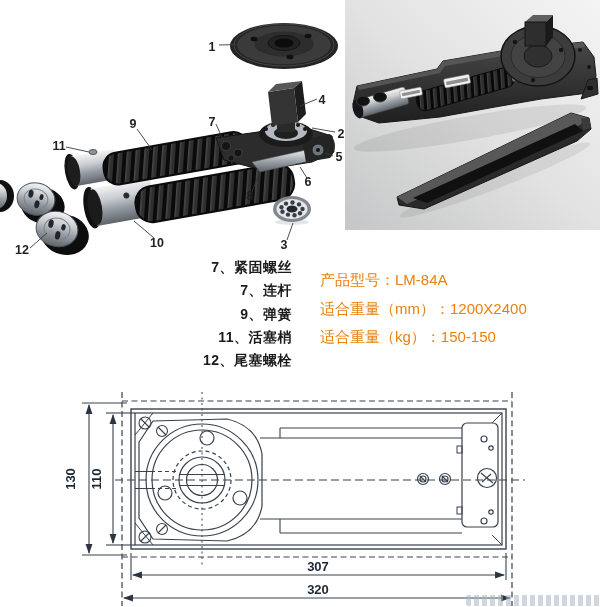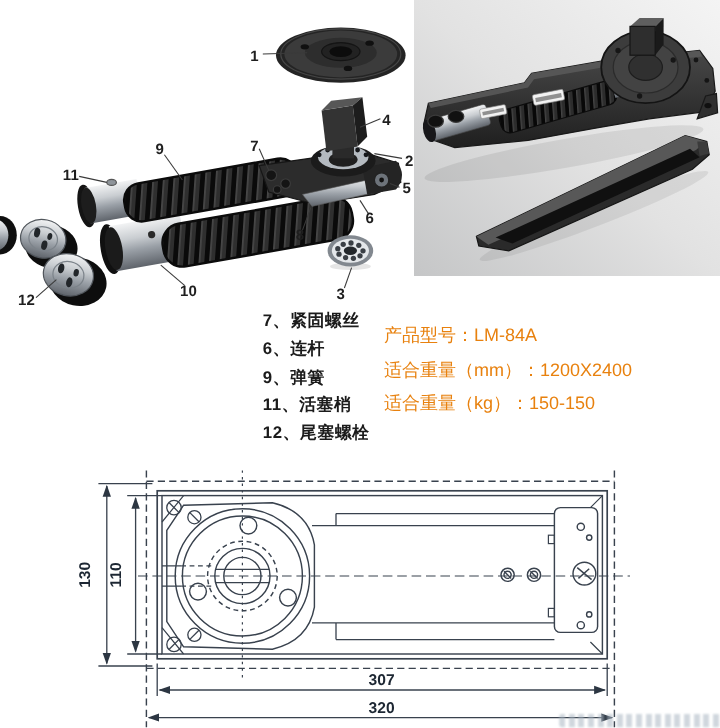--- a/index.html
+++ b/index.html
@@ -3,21 +3,21 @@
 <meta charset="utf-8">
 <style>
   html,body{margin:0;padding:0;background:#fff;}
   .sheet{position:relative;width:600px;height:607px;background:#ffffff;overflow:hidden;
          font-family:"Liberation Sans",sans-serif;}
   .abs{position:absolute;}
   
   .parts-col{position:absolute;top:256px;font-size:14px;font-weight:bold;color:#1b1b1b;
              line-height:23.3px;letter-spacing:0.5px;white-space:nowrap;}
   .col1{left:106px;}
-  .col2{left:219px;}
+  .col2{left:203px;text-align:right;}
   
   .specs{position:absolute;left:320px;top:266px;font-size:15px;font-weight:normal;
          line-height:28.5px;white-space:nowrap;}
   
   .watermark{position:absolute;left:466px;top:595px;width:134px;height:11px;
              background:repeating-linear-gradient(90deg,#a9b6c2 0 5px,rgba(0,0,0,0) 5px 8px);
              opacity:.55;filter:blur(.7px);border-radius:2px;}
   svg text{font-family:"Liberation Sans",sans-serif;}
 </style>
 </head>
@@ -247,21 +247,21 @@
     <g>
       <path d="M52,197 L226,113 L244,118 L246,129 L232,141 L79,209 L54,205 Z" fill="#2a2a2a" stroke="#151515"></path>
       <path d="M52,197 L226,113 L243,118 L235,125 L62,204 Z" fill="#585858"></path>
       <path d="M68,198 L230,124 L238,131 L82,203 Z" fill="#101010"></path>
       <path d="M236,118 L244,118 L246,128 L238,130 Z" fill="#3b3b3b"></path>
     </g>
   </svg>
 
   <div class="parts-col col2">
     <div>7、紧固螺丝</div>
-    <div>6、连杆</div>
+    <div>7、连杆</div>
     <div>9、弹簧</div>
     <div>11、活塞梢</div>
     <div>12、尾塞螺栓</div>
   </div>
 
   <div class="specs" style="color:#e8810e">
     <div>产品型号：LM-84A</div>
     <div>适合重量（mm）：1200X2400</div>
     <div>适合重量（kg）：150-150</div>
   </div>

